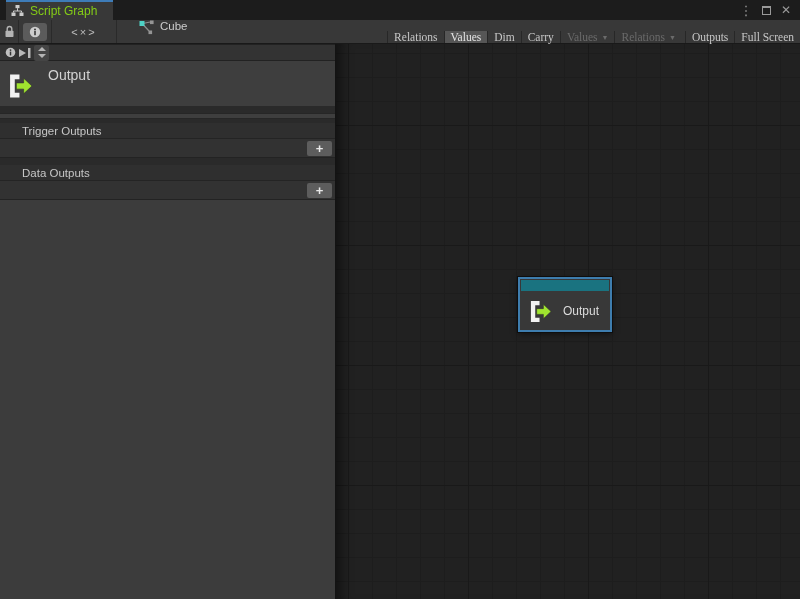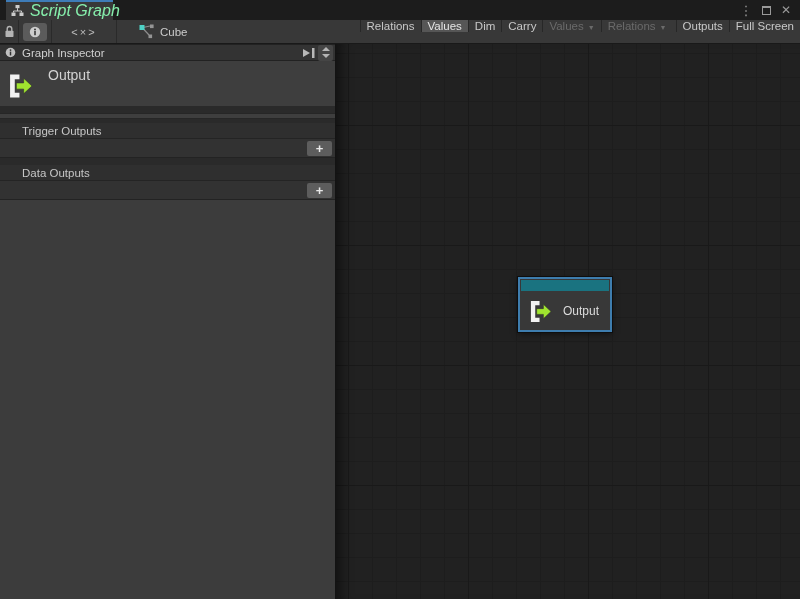--- a/index.html
+++ b/index.html
@@ -4,46 +4,46 @@
 <style>
   * { margin:0; padding:0; box-sizing:border-box; }
   html,body { width:800px; height:599px; overflow:hidden; background:#1f1f1f;
     font-family:"Liberation Sans", sans-serif; -webkit-font-smoothing:antialiased; }
   .window { width:800px; height:599px; display:flex; flex-direction:column; }
 
   
   .titlebar { height:20px; background:#1c1c1c; display:flex; align-items:stretch; position:relative; }
   .tab { margin-left:6px; width:107px; background:#383838; border-top:2px solid #3e7cb8;
     display:flex; align-items:center; gap:6px; padding-left:5px; }
-  .tab-label { font-size:16px; color:#86efac; white-space:nowrap;font-style:italic; }
+  .tab-label { font-size:12px; color:#84cc16; white-space:nowrap; }
   .titlebar-right { margin-left:auto; display:flex; align-items:center; gap:4px; padding-right:6px; }
   .tb-btn { width:16px; height:16px; display:flex; align-items:center; justify-content:center;
     color:#9a9a9a; font-size:12px; cursor:default; }
   .menu-glyph { font-size:13px; line-height:1; color:#9a9a9a; }
   .max-box { width:9px; height:9px; border:1px solid #9a9a9a; border-top-width:2px; display:inline-block; }
   .close-glyph { font-size:12px; color:#9a9a9a; }
 
   
   .toolbar { height:24px; background:#383838; border-bottom:1px solid #191919;
     display:flex; align-items:stretch; font-size:11.5px; color:#c8c8c8; }
   .tool-btn { display:flex; align-items:center; justify-content:center; cursor:default; }
   .lock-btn { width:19px; border-right:1px solid #2a2a2a; }
   .info-btn { width:33px; border-right:1px solid #2a2a2a; }
   .info-chip { width:24px; height:18px; background:#5b5b5b; border-radius:3px;
     display:flex; align-items:center; justify-content:center; }
   .code-btn { width:65px; border-right:1px solid #2a2a2a; color:#bdbdbd; font-size:11px; letter-spacing:2px; }
-  .target-btn { margin-left:22px; display:flex; align-items:center; gap:5px; }
+  .target-btn { margin-left:22px; display:flex; align-items:flex-start; gap:5px; }
   .target-label { color:#cccccc; }
   .zoom-group { display:flex; align-items:center; margin-left:32px; }
   .zoom-label { color:#c4c4c4; margin-right:10px; }
   .zoom-track { width:86px; height:2px; background:#7d7d7d; position:relative; }
   .zoom-handle { position:absolute; right:-6px; top:-5px; width:12px; height:12px;
     border-radius:50%; background:#999999; }
   .zoom-value { margin-left:10px; color:#c4c4c4; }
-  .btn-row { margin-left:auto; display:flex; align-items:flex-start; }
+  .btn-row { margin-left:auto; display:flex; align-items:flex-end;font-family:Liberation Serif, serif; }
   .bar-btn { display:flex; align-items:center; padding:0 6px; border-left:1px solid #272727;
     white-space:nowrap; cursor:default; }
   .bar-btn.active { background:#565656; color:#e4e4e4; }
   .bar-btn.disabled { color:#6a6a6a; }
   .caret { font-size:7px; margin-left:4px; transform:translateY(1px); }
   .gap-before { margin-left:3px; }
 
   
   .main { flex:1; display:flex; min-height:0; }
 
@@ -192,21 +192,20 @@
 
     <div class="inspector">
       <div class="insp-header">
         <span>
           <svg width="11" height="11" viewBox="0 0 12 12">
             <circle cx="6" cy="6" r="5.2" fill="#c0c0c0"></circle>
             <circle cx="6" cy="3.4" r="1" fill="#333333"></circle>
             <rect x="5.2" y="5" width="1.6" height="4.2" fill="#333333"></rect>
           </svg>
         </span>
-        <span class="insp-title">Graph Inspector</span>
         <span class="dock-btn">
           <span>
             <svg width="14" height="12" viewBox="0 0 14 12">
               <polygon points="1,2 8,6 1,10" fill="#b8b8b8"></polygon>
               <rect x="10" y="1" width="2.5" height="10" fill="#b8b8b8"></rect>
             </svg>
           </span>
         </span>
         <span class="spinner">
           <span class="tri-up"></span>

